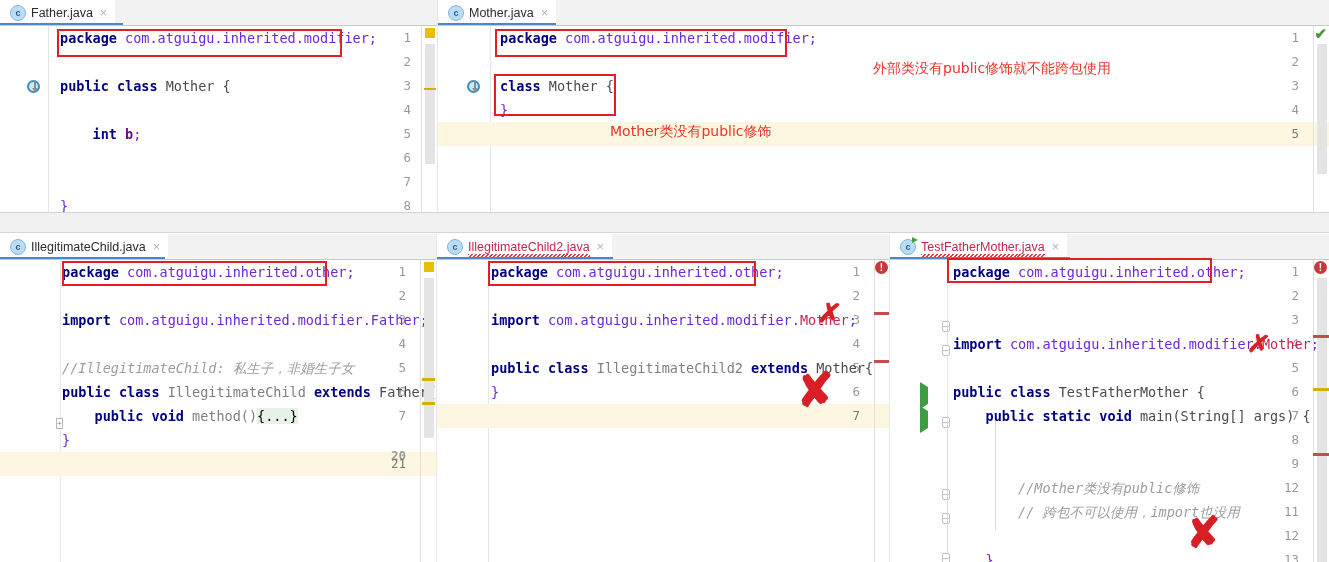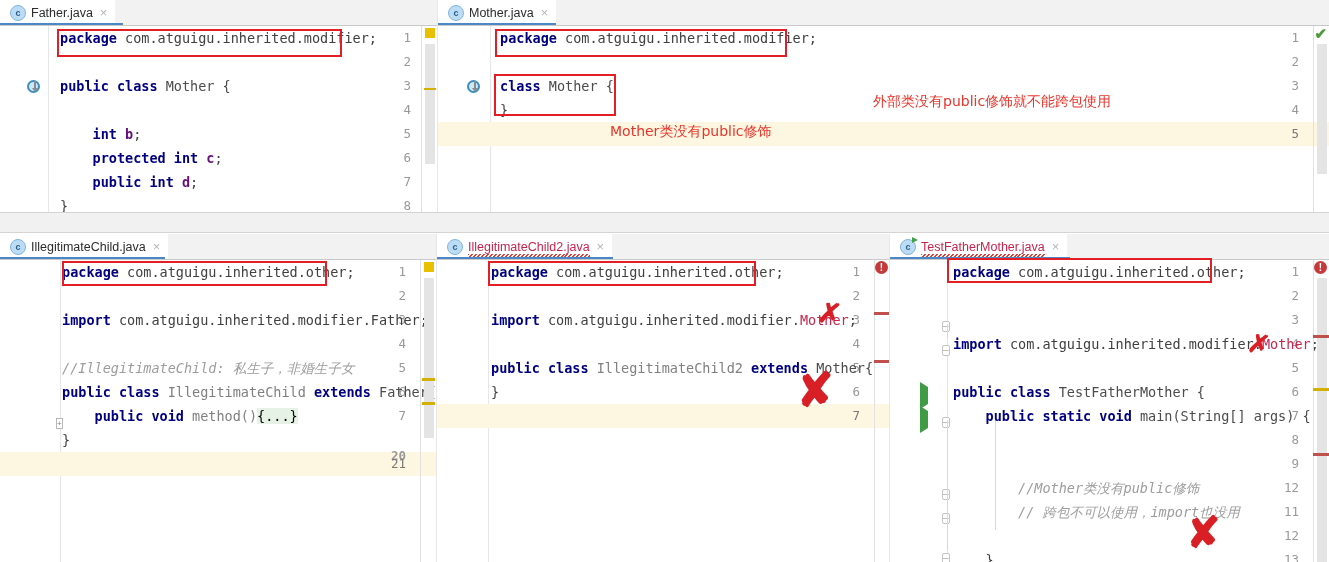--- a/index.html
+++ b/index.html
@@ -69,21 +69,21 @@
   .hl-row{position:absolute;left:0;right:0;height:24px;background:#fdf7e2;}
 
   
   .kw{color:#000080;font-weight:bold;}
   .typ{color:#4b4b4b;}
   .cls{color:#808080;}
   .fld{color:#660e7a;font-weight:bold;}
   .fldg{color:#808080;}
   .cmt{color:#9d9d9d;font-style:italic;}
   .err{color:#c7254e;}
-  .plain{color:#404040;}
+  .plain{color:#6d28d9;}
   .fold{background:#e6f2e6;}
 
   
   .foldbox{
     width:9px;height:9px;border:1px solid #b9b9b9;background:#fff;
     color:#808080;font-size:8px;line-height:7px;text-align:center;
   }
   .foldarrow{
     width:9px;height:9px;border:1px solid #c4c4c4;border-radius:2px;
     background:#fff;color:#9a9a9a;font-size:8px;line-height:7px;text-align:center;
@@ -162,22 +162,20 @@
       <div class="lineno" style="--gp:26px;top:144px;">7</div>
       <div class="lineno" style="--gp:26px;top:168px;">8</div>
 
       <div class="gmark" style="left:27px;top:54px;">
         <span class="ovr-ico"><i></i><b></b></span>
       </div>
 
       <div class="cl" style="--cx:60px;top:0px;"><span class="kw">package </span><span class="plain">com.atguigu.inherited.modifier;</span></div>
       <div class="cl" style="--cx:60px;top:48px;"><span class="kw">public class </span><span class="typ">Mother {</span></div>
       <div class="cl" style="--cx:60px;top:96px;"><span class="kw">    int </span><span class="fld">b</span><span class="plain">;</span></div>
-      <div class="cl" style="--cx:60px;top:120px;"><span class="kw">    protected int </span><span class="fld">c</span><span class="plain">;</span></div>
-      <div class="cl" style="--cx:60px;top:144px;"><span class="kw">    public int </span><span class="fld">d</span><span class="plain">;</span></div>
       <div class="cl" style="--cx:60px;top:168px;"><span class="plain">}</span></div>
 
       <div class="rail-sep" style="right:15px;"></div>
       <div class="sq-warn" style="right:2px;top:2px;"></div>
       <div class="thumb" style="right:2px;top:18px;height:120px;"></div>
       <div class="mk warn" style="right:1px;top:62px;width:12px;"></div>
     </div>
   </div>
 
   <div class="panel" style="left:438px;top:0;width:891px;height:212px;">
@@ -203,21 +201,21 @@
       <div class="lineno cur" style="--gp:30px;top:96px;">5</div>
 
       <div class="gmark" style="left:29px;top:54px;">
         <span class="ovr-ico"><i></i><b></b></span>
       </div>
 
       <div class="cl" style="--cx:62px;top:0px;"><span class="kw">package </span><span class="plain">com.atguigu.inherited.modifier;</span></div>
       <div class="cl" style="--cx:62px;top:48px;"><span class="kw">class </span><span class="typ">Mother {</span></div>
       <div class="cl" style="--cx:62px;top:72px;"><span class="plain">}</span></div>
 
-      <div class="redtext" style="left:435px;top:67px;">外部类没有public修饰就不能跨包使用</div>
+      <div class="redtext" style="left:435px;top:34px;">外部类没有public修饰就不能跨包使用</div>
       <div class="redtext" style="left:172px;top:97px;">Mother类没有public修饰</div>
 
       <div class="rail-sep" style="right:15px;"></div>
       <div class="ok-badge" style="right:2px;top:0px;">✔</div>
       <div class="thumb" style="right:2px;top:18px;height:130px;"></div>
     </div>
   </div>
 
   <div class="splitV" style="left:437px;top:0;width:1px;height:212px;"></div>
   <div class="splitH" style="left:0;top:212px;width:1329px;height:21px;background:#f1f1f1;border-top:1px solid #d4d4d4;border-bottom:1px solid #d4d4d4;box-sizing:border-box;"></div>

